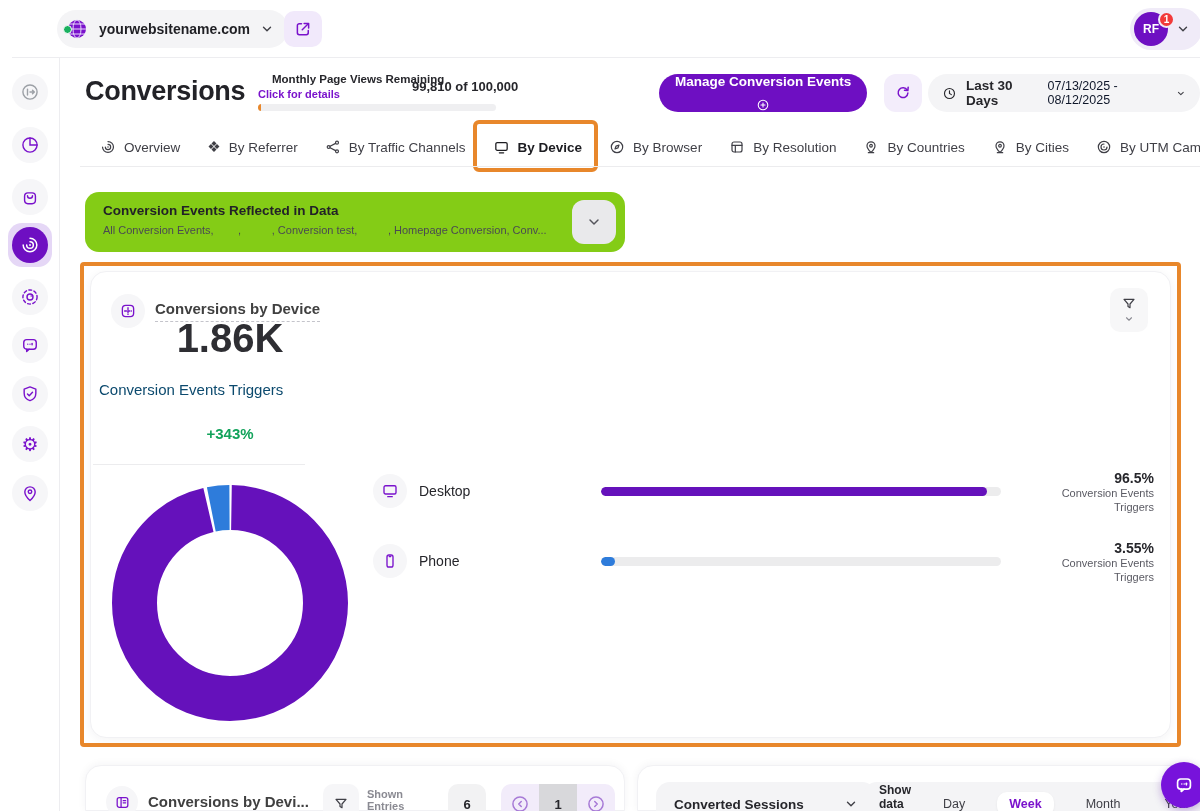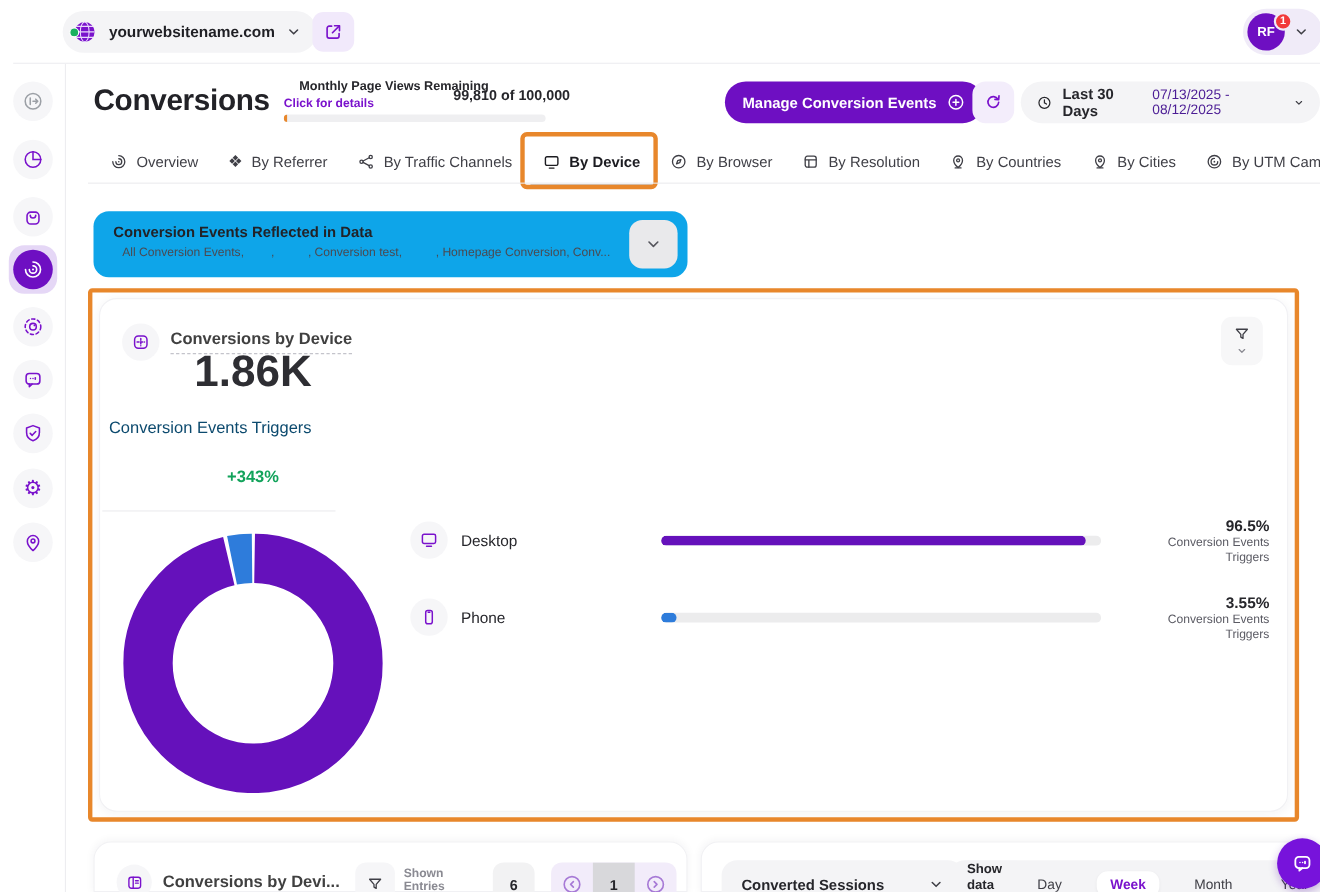--- a/index.html
+++ b/index.html
@@ -24,36 +24,36 @@
   .side-active-box { position:absolute; left:8px; width:44px; height:44px; border-radius:14px; background:#e5d7f6; cursor:pointer; }
   .side-active-circle { position:absolute; left:4px; top:4px; width:36px; height:36px; border-radius:50%; background:#6e0fc2; color:#fff; display:flex; align-items:center; justify-content:center; }
 
   
   .page-title { position:absolute; left:85px; top:76px; font-size:27px; font-weight:700; letter-spacing:-0.3px; color:#222227; }
   .quota-label { position:absolute; left:272px; top:73px; font-size:11.5px; font-weight:700; color:#26262b; }
   .quota-link { position:absolute; left:258px; top:88px; font-size:11px; font-weight:600; color:#7a12cc; cursor:pointer; }
   .quota-bar { position:absolute; left:258px; top:104px; width:238px; height:7px; border-radius:4px; background:#efeff1; overflow:hidden; }
   .quota-fill { height:7px; width:3px; background:#e8872b; }
   .quota-value { position:absolute; left:412px; top:79px; font-size:13px; font-weight:600; color:#26262b; }
-  .manage-btn { position:absolute; left:659px; top:74px; height:38px; border-radius:19px; background:#6e0fc2; color:#fff; display:flex; align-items:center; gap:9px; padding:0 16px; font-size:13.5px; font-weight:700; cursor:pointer; }
+  .manage-btn { position:absolute; left:659px; top:74px; height:38px; border-radius:19px; background:#6e0fc2; color:#fff; display:flex; align-items:center; gap:9px; padding:0 16px; font-size:13.5px; font-weight:700; cursor:pointer;flex-direction:column; }
   .refresh-btn { position:absolute; left:884px; top:74px; width:38px; height:38px; border-radius:12px; background:#f3edfb; color:#7a12cc; display:flex; align-items:center; justify-content:center; cursor:pointer; }
   .date-pill { position:absolute; left:928px; top:74px; height:38px; border-radius:19px; background:#f4f4f6; display:flex; align-items:center; gap:9px; padding:0 14px; cursor:pointer; }
   .date-label { font-size:13.5px; font-weight:700; color:#26262b; }
-  .date-value { font-size:12.5px; color:#4c1d95; }
+  .date-value { font-size:12.5px; color:#0f172a; }
 
   
   .tabs { position:absolute; left:100px; top:128px; height:38px; display:flex; gap:27px; }
   .tab { position:relative; display:flex; align-items:center; gap:8px; font-size:13.5px; font-weight:500; color:#3f3f46; cursor:pointer; white-space:nowrap; }
   .tab.active { font-weight:700; color:#1c1c21; }
   .tabs-divider { position:absolute; left:80px; top:166px; width:1120px; height:1px; background:#ececee; }
   .active-underline { position:absolute; left:-12px; right:-12px; bottom:-5px; height:3px; background:#3a3a40; border-radius:2px; }
   .annotation-box { position:absolute; left:-20px; right:-16px; top:-8px; bottom:-6px; border:4px solid #e8872b; border-radius:6px; pointer-events:none; }
 
   
-  .events-box { position:absolute; left:85px; top:192px; width:540px; height:60px; border-radius:14px; background:#0ea5e9;text-align:center; }
+  .events-box { position:absolute; left:85px; top:192px; width:540px; height:60px; border-radius:14px; background:#84cc16; }
   .events-title { position:absolute; left:18px; top:11px; font-size:13.5px; font-weight:700; color:#222227; }
   .events-sub { position:absolute; left:18px; top:32px; font-size:11px; color:#4a4a52; width:460px; white-space:nowrap; overflow:hidden; }
   .events-chevron-btn { position:absolute; right:9px; top:8px; width:44px; height:44px; border-radius:12px; background:#e9e9eb; display:flex; align-items:center; justify-content:center; color:#55555c; cursor:pointer; }
 
   
   .main-annotation { position:absolute; left:80px; top:262px; width:1101px; height:485px; border:4px solid #e8872b; border-radius:4px; z-index:3; pointer-events:none; }
   .device-card { position:absolute; left:90px; top:271px; width:1081px; height:467px; background:#fff; border:1px solid #f1f1f4; border-radius:16px; box-shadow:0 2px 10px rgba(40,40,60,0.05); }
   .icon-circle { width:34px; height:34px; border-radius:50%; background:#f6f6f8; display:flex; align-items:center; justify-content:center; color:#7a12cc; }
   .card-title { font-size:15px; font-weight:600; color:#404040; border-bottom:1px dashed #c4c4cb; padding-bottom:4px; cursor:pointer; }
   .filter-btn { position:absolute; right:22px; top:16px; width:38px; height:44px; border-radius:10px; background:#f7f7f8; display:flex; flex-direction:column; align-items:center; justify-content:center; gap:2px; color:#3f3f46; cursor:pointer; }

